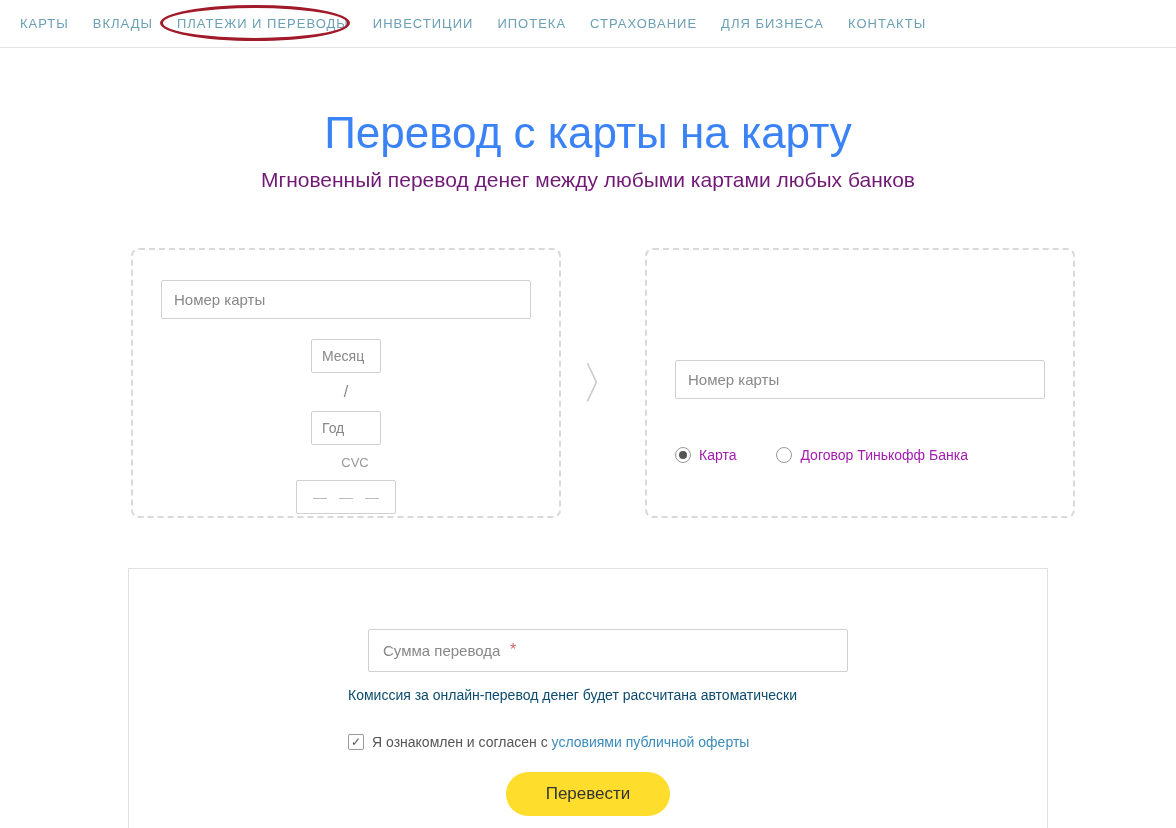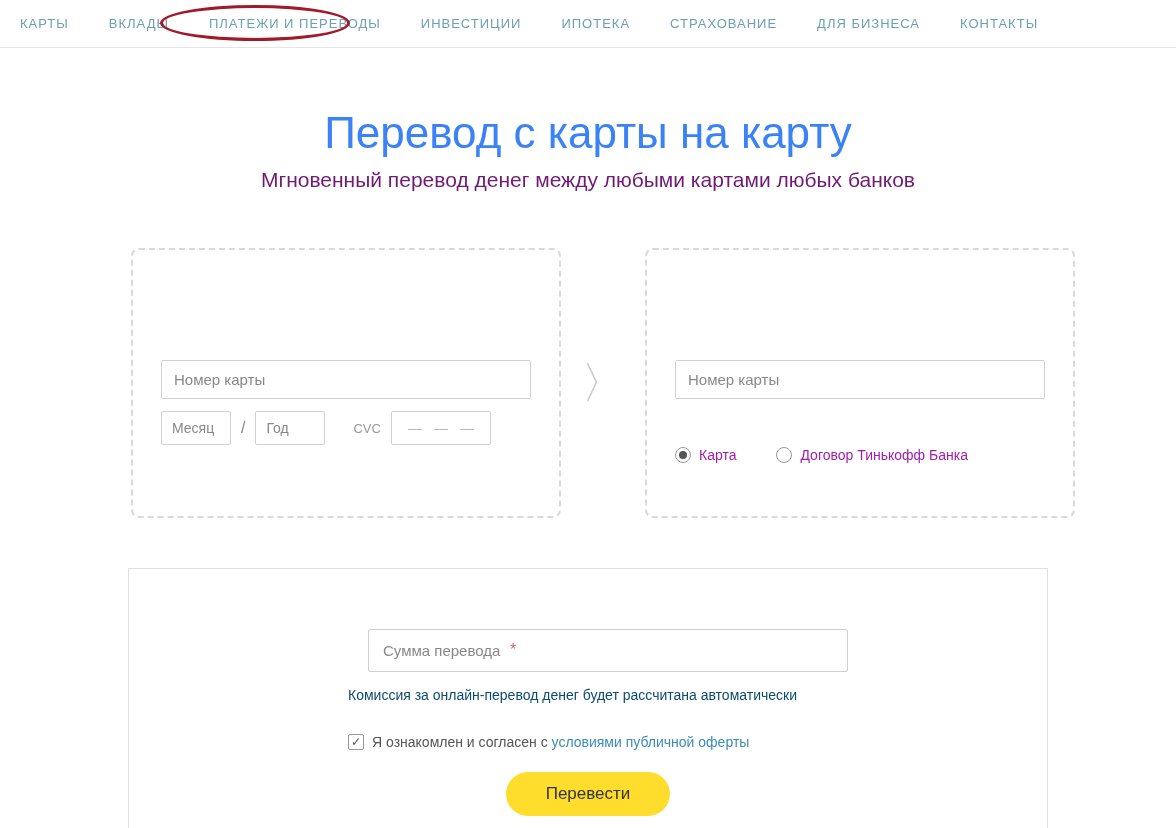--- a/index.html
+++ b/index.html
@@ -1,29 +1,29 @@
 <!DOCTYPE html>
 <html><head>
 <meta charset="utf-8">
 <style>
 * { box-sizing: border-box; margin: 0; padding: 0; }
 body { font-family: Arial, Helvetica, sans-serif; background: #fff; width: 1176px; }
-.topnav { display: flex; gap: 40px; padding: 16px 20px; border-bottom: 1px solid #e5e5e5; align-items: center; }
+.topnav { display: flex; gap: 24px; padding: 16px 20px; border-bottom: 1px solid #e5e5e5; align-items: center; }
 .topnav a { color: #6a9fb5; font-size: 13px; letter-spacing: 1px; text-decoration: none; cursor: pointer; }
 .circled { position: absolute; border: 3px solid #a01a2a; border-radius: 50%; width: 190px; height: 36px; left: 160px; top: 5px; pointer-events: none; }
 .header-wrap { position: relative; }
 .hero { text-align: center; margin-top: 60px; }
 .hero h1 { font-size: 44px; font-weight: 300; color: #3b82f6; }
 .hero p { font-size: 21px; color: #701a75; margin-top: 10px; }
 .cards-row { display: flex; justify-content: center; align-items: center; gap: 20px; margin-top: 56px; padding-left: 30px; }
 .card-box { border: 2px dashed #d9d9d9; border-radius: 8px; width: 430px; height: 270px; padding: 30px 28px 20px; background: #fff; display: flex; flex-direction: column; }
 .spacer-top { height: 80px; }
 .input { border: 1px solid #d0d0d0; border-radius: 2px; padding: 10px 12px; font-size: 15px; color: #333; width: 100%; }
 .input::placeholder { color: #888; }
-.row2 { display: flex; align-items: center; gap: 10px; margin-top: 12px; }
+.row2 { display: flex; align-items: center; gap: 10px; margin-top: 20px; flex-direction: column; }
 .small-input { border: 1px solid #d0d0d0; border-radius: 2px; padding: 8px 10px; font-size: 14px; width: 70px; text-align: left; }
 .small-input::placeholder { color: #888; }
 .slash { color: #888; font-size: 16px; }
 .cvc-label { color: #999; font-size: 13px; margin-left: 18px; }
 .cvc-box { border: 1px solid #d0d0d0; border-radius: 2px; padding: 8px 10px; font-size: 14px; width: 100px; display: flex; gap: 12px; justify-content: center; color: #bbb; }
 .arrow { font-size: 44px; color: #ccc; font-weight: 100; }
 .radios { display: flex; gap: 40px; margin-top: 48px; align-items: center; }
 .radio-opt { display: flex; align-items: center; gap: 8px; cursor: pointer; }
 .radio-circle { width: 16px; height: 16px; border: 1px solid #999; border-radius: 50%; display: flex; align-items: center; justify-content: center; }
 .radio-circle.sel::after { content: ""; width: 8px; height: 8px; background: #555; border-radius: 50%; }

